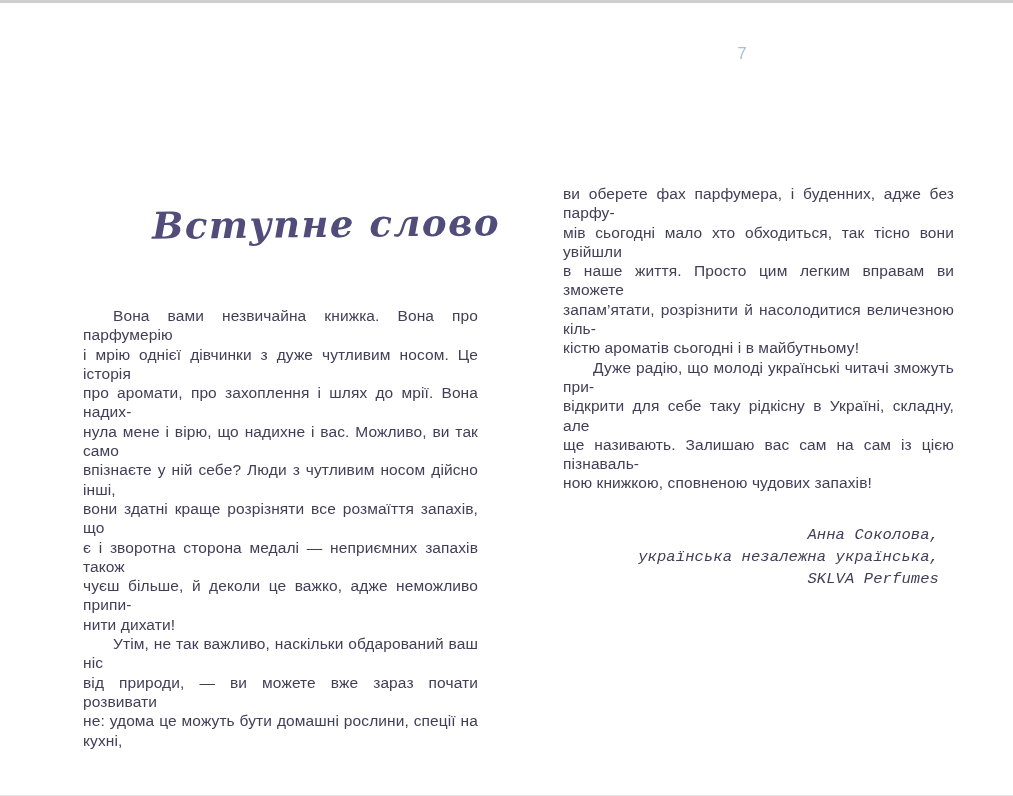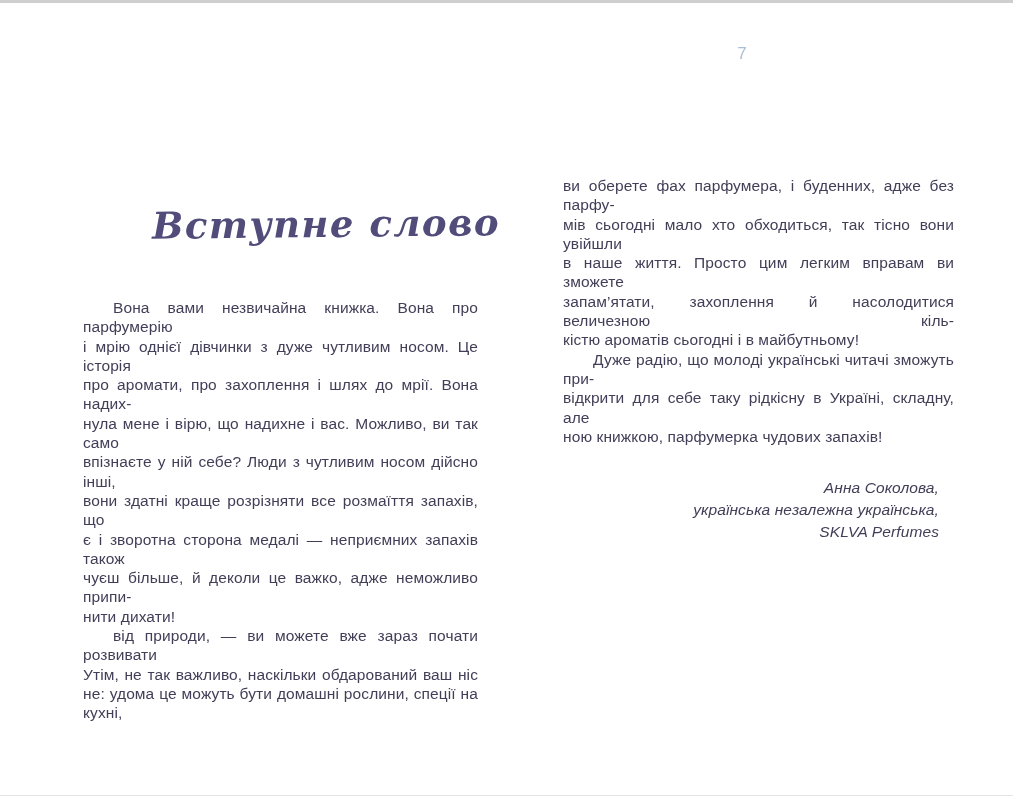--- a/index.html
+++ b/index.html
@@ -43,37 +43,39 @@
     color: var(--title-color, #514c7a);
     transform: rotate(-0.6deg);
     white-space: nowrap;
   }
   .col {
     position: absolute;
     font-size: 15.5px;
     line-height: 19.3px;
     letter-spacing: 0.1px;
     color: var(--body-color, #413e57);
+    margin-top: 8px;
   }
   .col.left  { left: 83px;  top: 298px; width: 395px; }
   .col.right { left: 563px; top: 176px; width: 391px; }
   .para .line {
     text-align: justify;
     text-align-last: justify;
     white-space: normal;
   }
   .para .line:first-child { text-indent: 30px; }
   .para.no-indent .line:first-child { text-indent: 0; }
   .para .line:last-child { text-align-last: left; }
   .signature {
     margin-top: 31px;
     padding-right: 15px;
     font-style: italic;
     line-height: 22px;
     font-size: 15.5px;
+    font-family: Liberation Mono, monospace;
   }
   .signature .line {
     text-align: right;
     text-align-last: right;
   }
 </style>
 </head>
 <body>
 
 <div class="page">
@@ -89,38 +91,39 @@
         <div class="line">і мрію однієї дівчинки з дуже чутливим носом. Це історія</div>
         <div class="line">про аромати, про захоплення і шлях до мрії. Вона надих-</div>
         <div class="line">нула мене і вірю, що надихне і вас. Можливо, ви так само</div>
         <div class="line">впізнаєте у ній себе? Люди з чутливим носом дійсно інші,</div>
         <div class="line">вони здатні краще розрізняти все розмаїття запахів, що</div>
         <div class="line">є і зворотна сторона медалі — неприємних запахів також</div>
         <div class="line">чуєш більше, й деколи це важко, адже неможливо припи-</div>
         <div class="line">нити дихати!</div>
       </div>
     <div class="para">
+        <div class="line">Утім, не так важливо, наскільки обдарований ваш ніс</div>
         <div class="line">від природи, — ви можете вже зараз почати розвивати</div>
-        <div class="line">Утім, не так важливо, наскільки обдарований ваш ніс</div>
         <div class="line">не: удома це можуть бути домашні рослини, спеції на кухні,</div>
       </div>
   </div>
 
   <div class="col right">
     <div class="para no-indent">
         <div class="line">ви оберете фах парфумера, і буденних, адже без парфу-</div>
         <div class="line">мів сьогодні мало хто обходиться, так тісно вони увійшли</div>
         <div class="line">в наше життя. Просто цим легким вправам ви зможете</div>
-        <div class="line">запам’ятати, захоплення й насолодитися величезною кіль-</div>
+        <div class="line">запам’ятати, розрізнити й насолодитися величезною кіль-</div>
         <div class="line">кістю ароматів сьогодні і в майбутньому!</div>
       </div>
     <div class="para">
         <div class="line">Дуже радію, що молоді українські читачі зможуть при-</div>
         <div class="line">відкрити для себе таку рідкісну в Україні, складну, але</div>
-        <div class="line">ною книжкою, парфумерка чудових запахів!</div>
+        <div class="line">ще називають. Залишаю вас сам на сам із цією пізнаваль-</div>
+        <div class="line">ною книжкою, сповненою чудових запахів!</div>
       </div>
     <div class="signature">
         <div class="line">Анна Соколова,</div>
         <div class="line">українська незалежна українська,</div>
         <div class="line">SKLVA Perfumes</div>
       </div>
   </div>
 
   <div class="edge-bottom"></div>
 </div>

